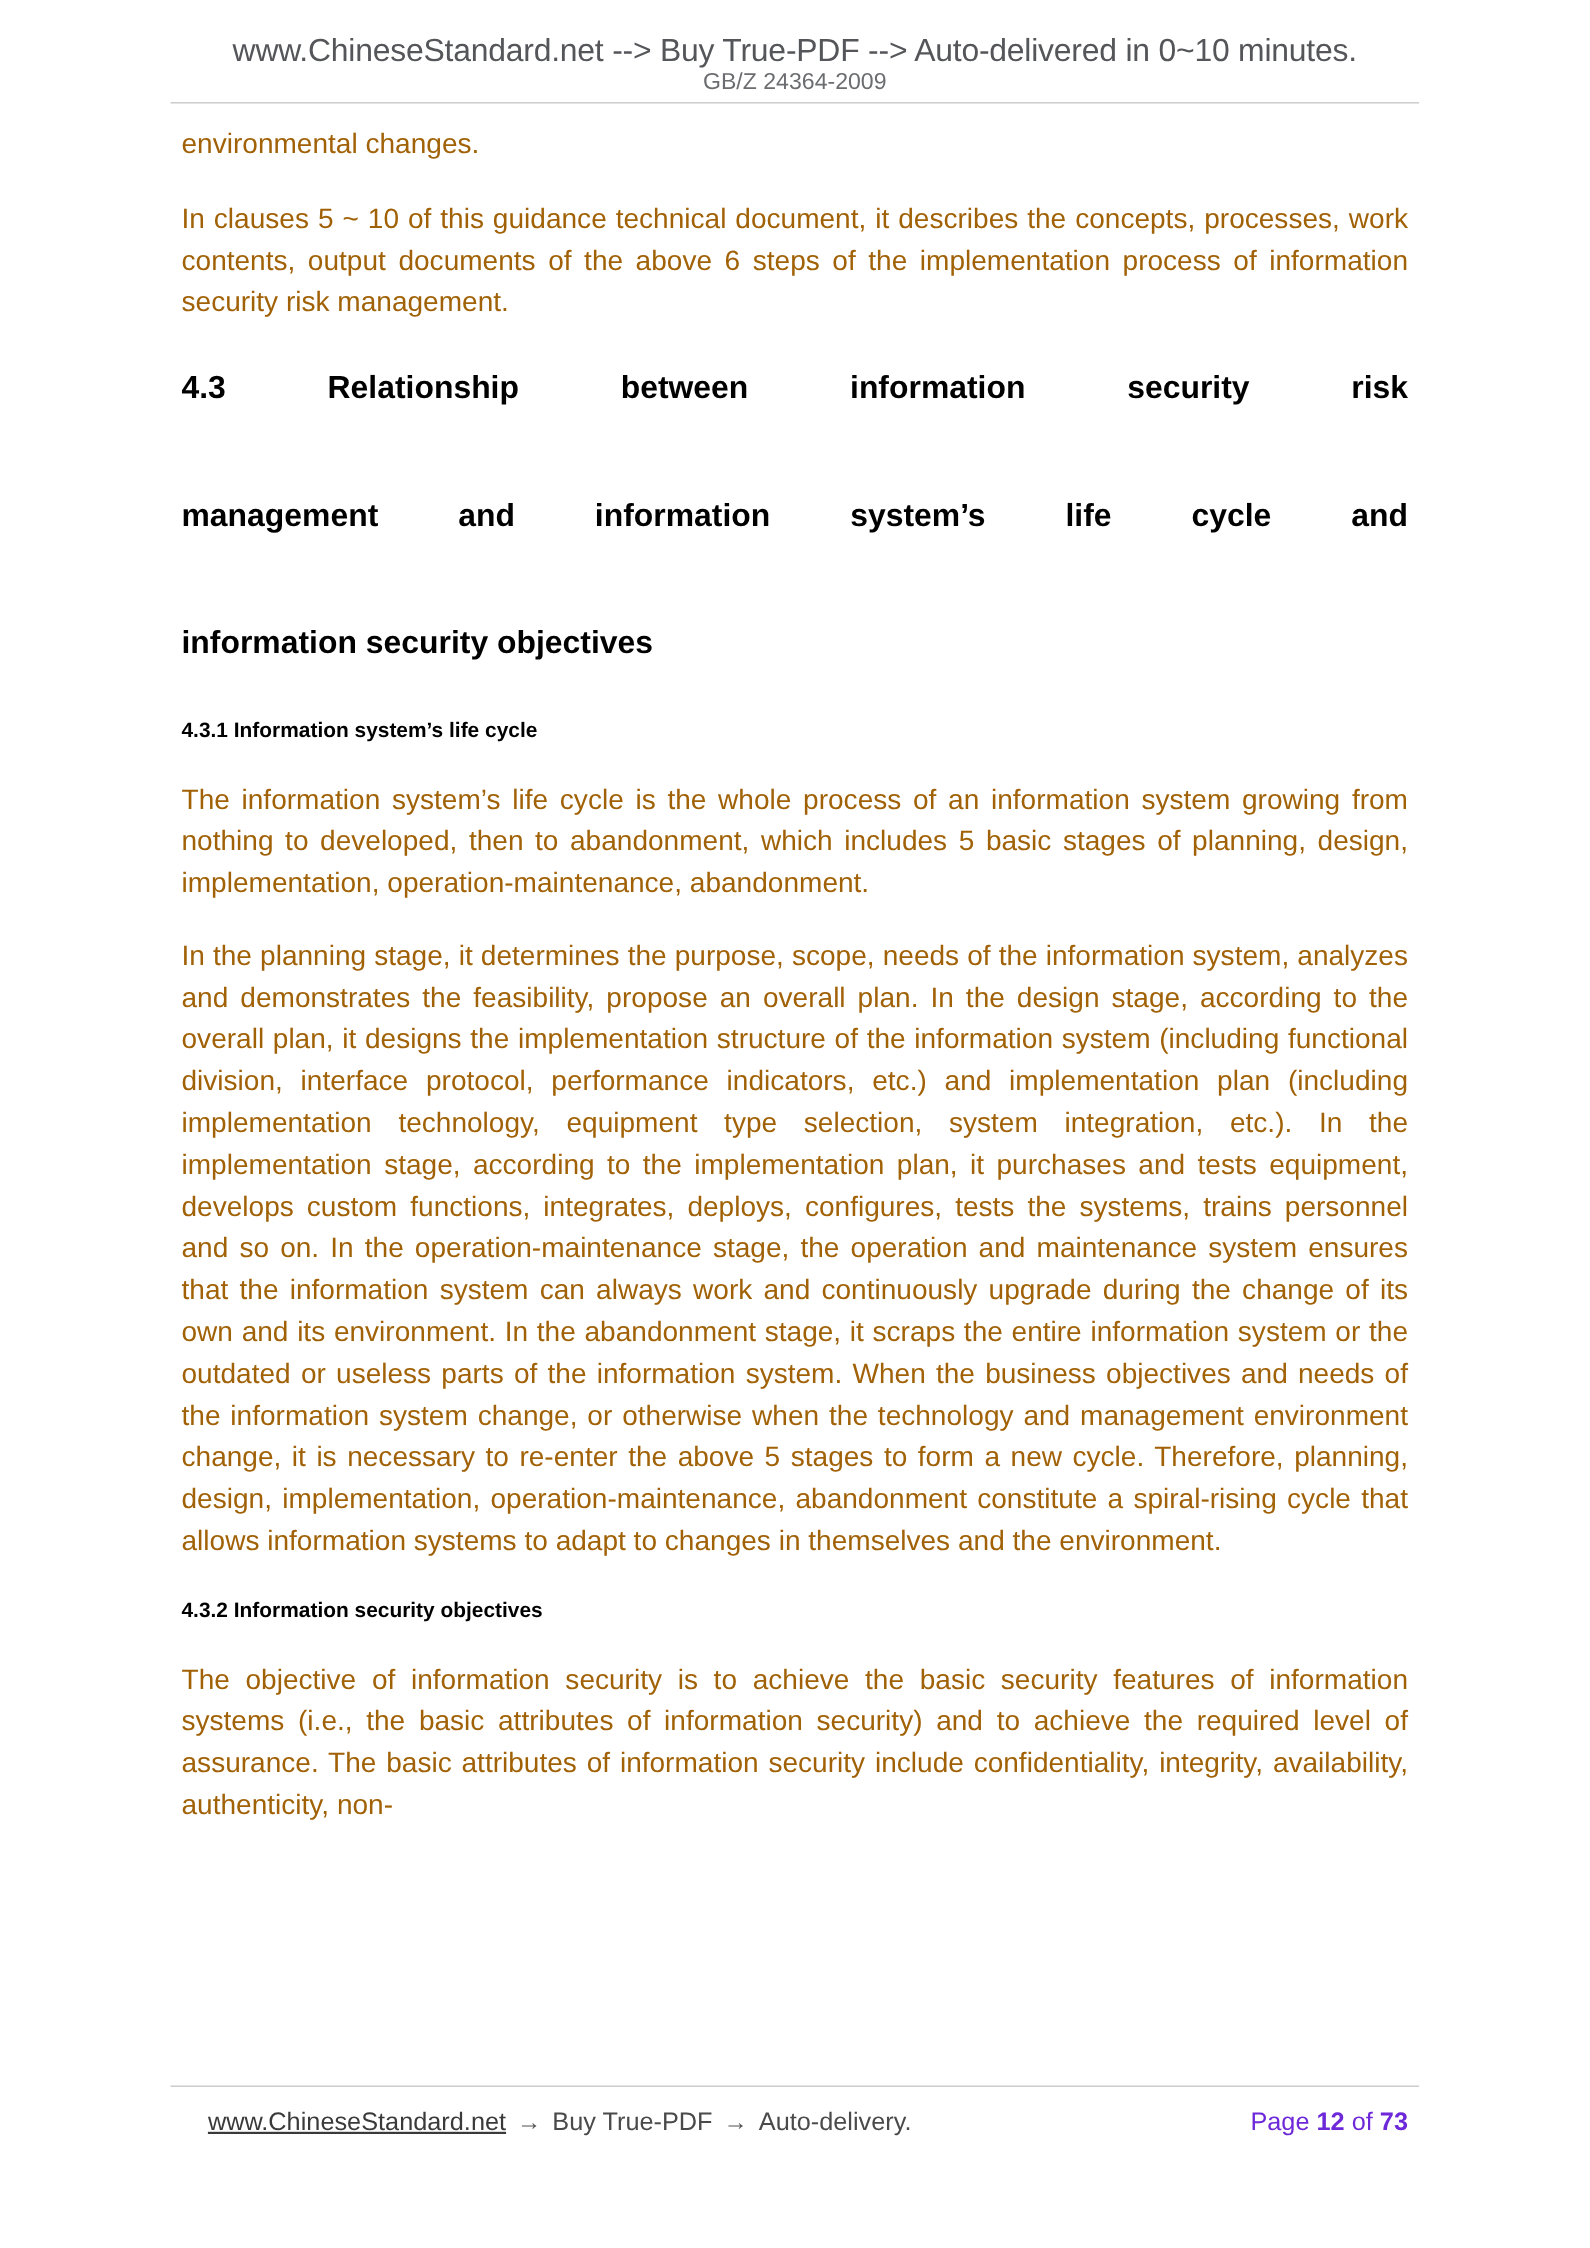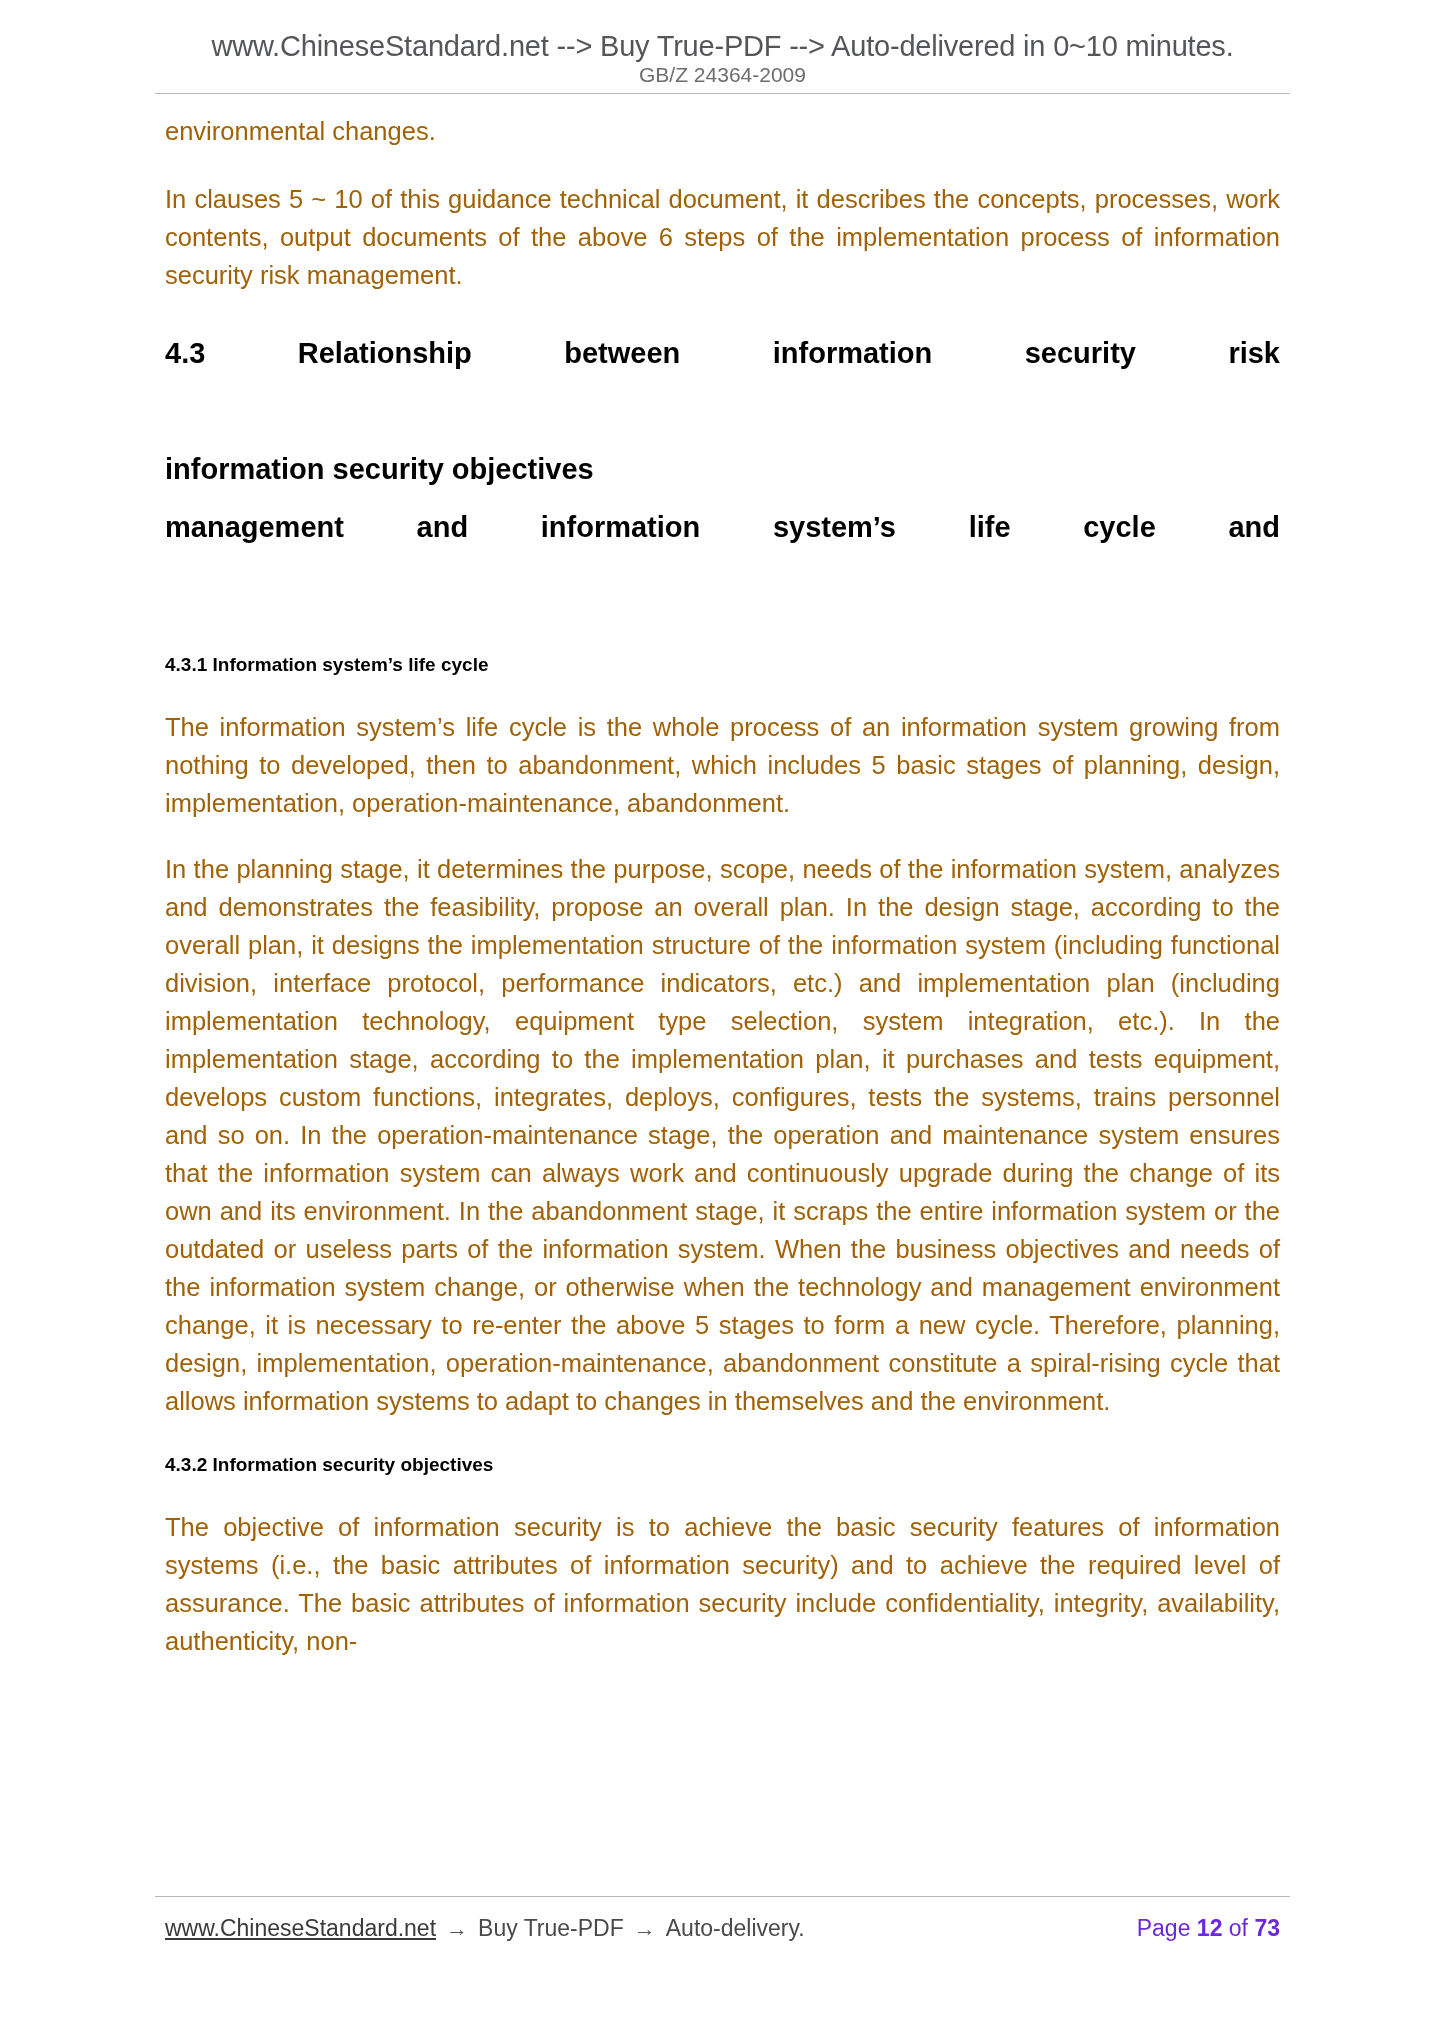--- a/index.html
+++ b/index.html
@@ -114,20 +114,21 @@
   }
   .footer .left {
     display: flex;
     align-items: baseline;
     gap: 10px;
     white-space: nowrap;
   }
   .footer .site {
     color: #3a3a3a;
     text-decoration: underline;
+    margin-left: 24px;
   }
   .footer .arrow {
     font-size: 22px;
     color: #555;
   }
   .footer .right {
     margin-left: auto;
     white-space: nowrap;
     color: #6d28d9;
   }
@@ -143,22 +144,22 @@
   <div class="header-rule"></div>
 
   <div class="content">
 
     <p class="body first">environmental changes.</p>
 
     <p class="body">In clauses 5 ~ 10 of this guidance technical document, it describes the concepts, processes, work contents, output documents of the above 6 steps of the implementation process of information security risk management.</p>
 
     <h2 class="h-major">
       <span class="line just">4.3    Relationship    between    information    security    risk</span>
+      <span class="line just">management   and   information   system’s   life   cycle   and</span>
       <span class="line">information security objectives</span>
-      <span class="line just">management   and   information   system’s   life   cycle   and</span>
     </h2>
 
     <h3 class="h-sub">4.3.1 Information system’s life cycle</h3>
 
     <p class="body">The information system’s life cycle is the whole process of an information system growing from nothing to developed, then to abandonment, which includes 5 basic stages of planning, design, implementation, operation-maintenance, abandonment.</p>
 
     <p class="body">In the planning stage, it determines the purpose, scope, needs of the information system, analyzes and demonstrates the feasibility, propose an overall plan. In the design stage, according to the overall plan, it designs the implementation structure of the information system (including functional division, interface protocol, performance indicators, etc.) and implementation plan (including implementation technology, equipment type selection, system integration, etc.). In the implementation stage, according to the implementation plan, it purchases and tests equipment, develops custom functions, integrates, deploys, configures, tests the systems, trains personnel and so on. In the operation-maintenance stage, the operation and maintenance system ensures that the information system can always work and continuously upgrade during the change of its own and its environment. In the abandonment stage, it scraps the entire information system or the outdated or useless parts of the information system. When the business objectives and needs of the information system change, or otherwise when the technology and management environment change, it is necessary to re-enter the above 5 stages to form a new cycle. Therefore, planning, design, implementation, operation-maintenance, abandonment constitute a spiral-rising cycle that allows information systems to adapt to changes in themselves and the environment.</p>
 
     <h3 class="h-sub second">4.3.2 Information security objectives</h3>
 

